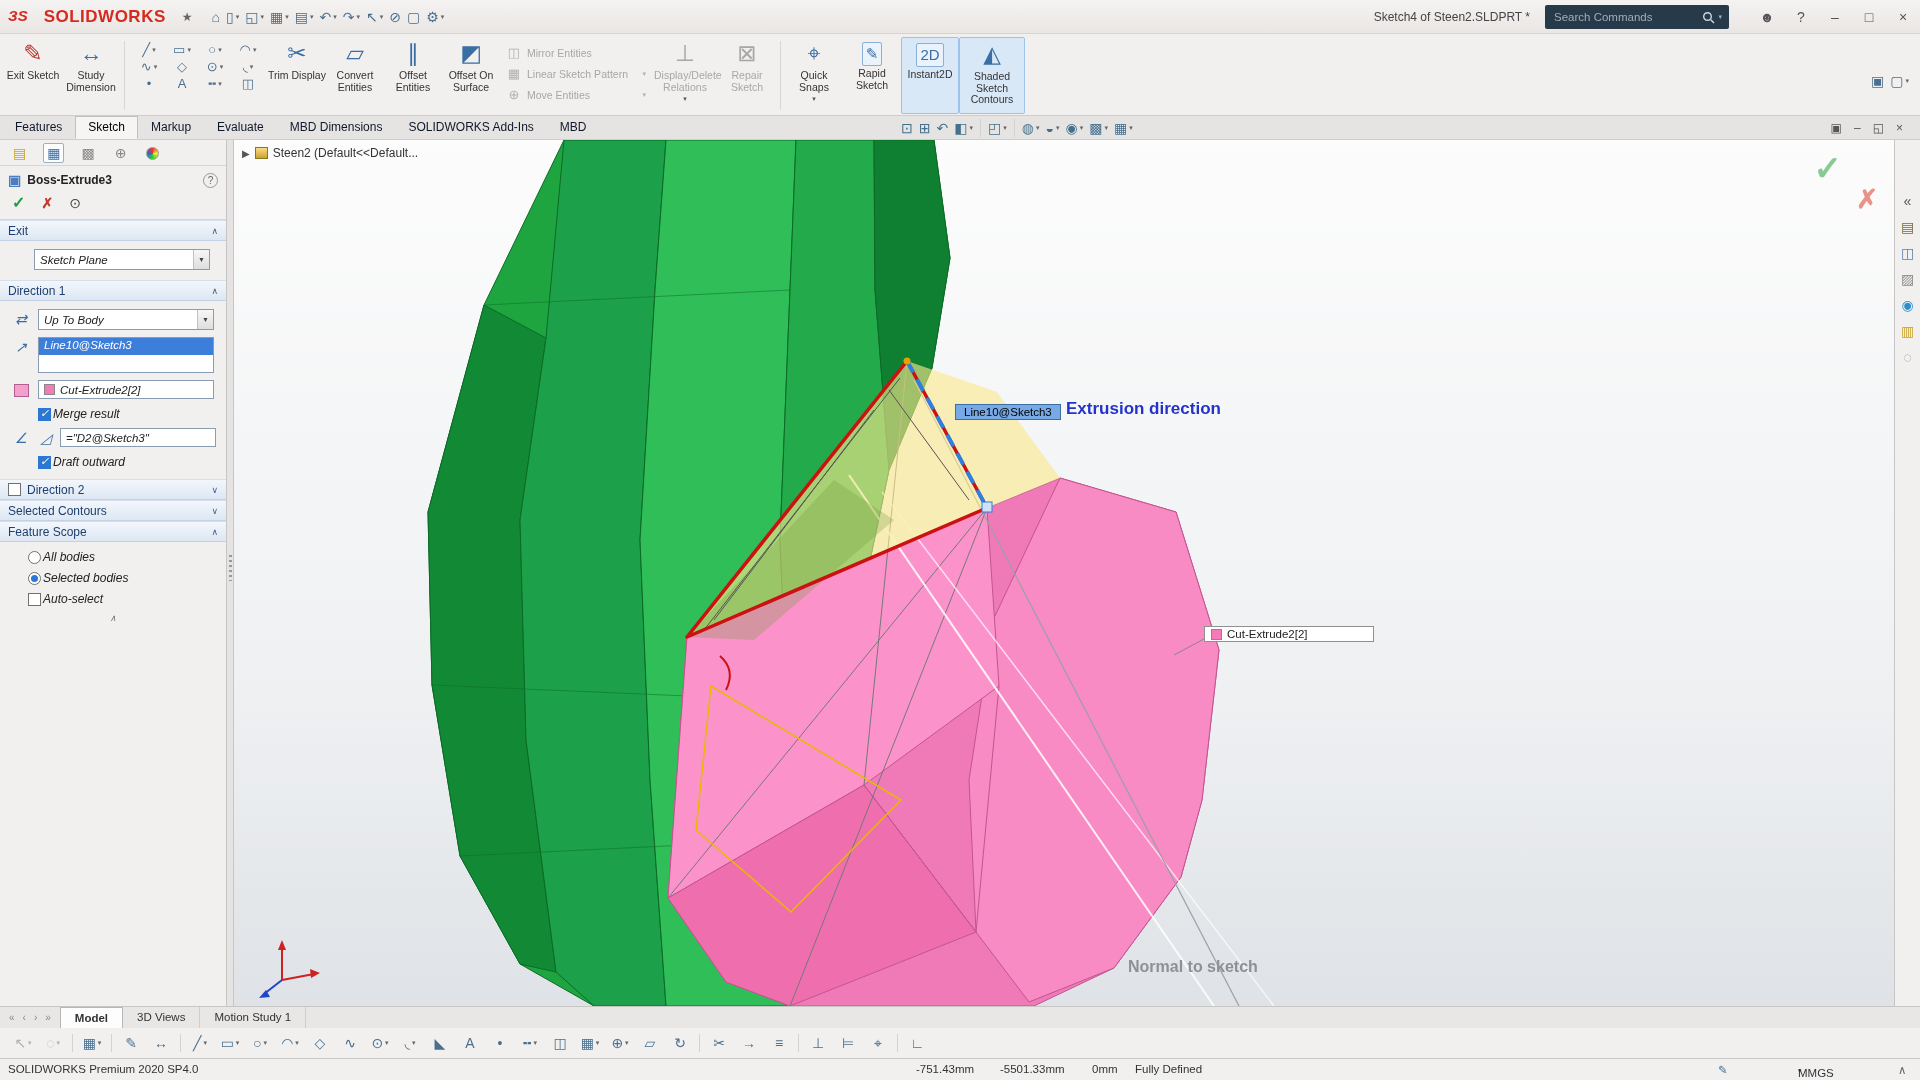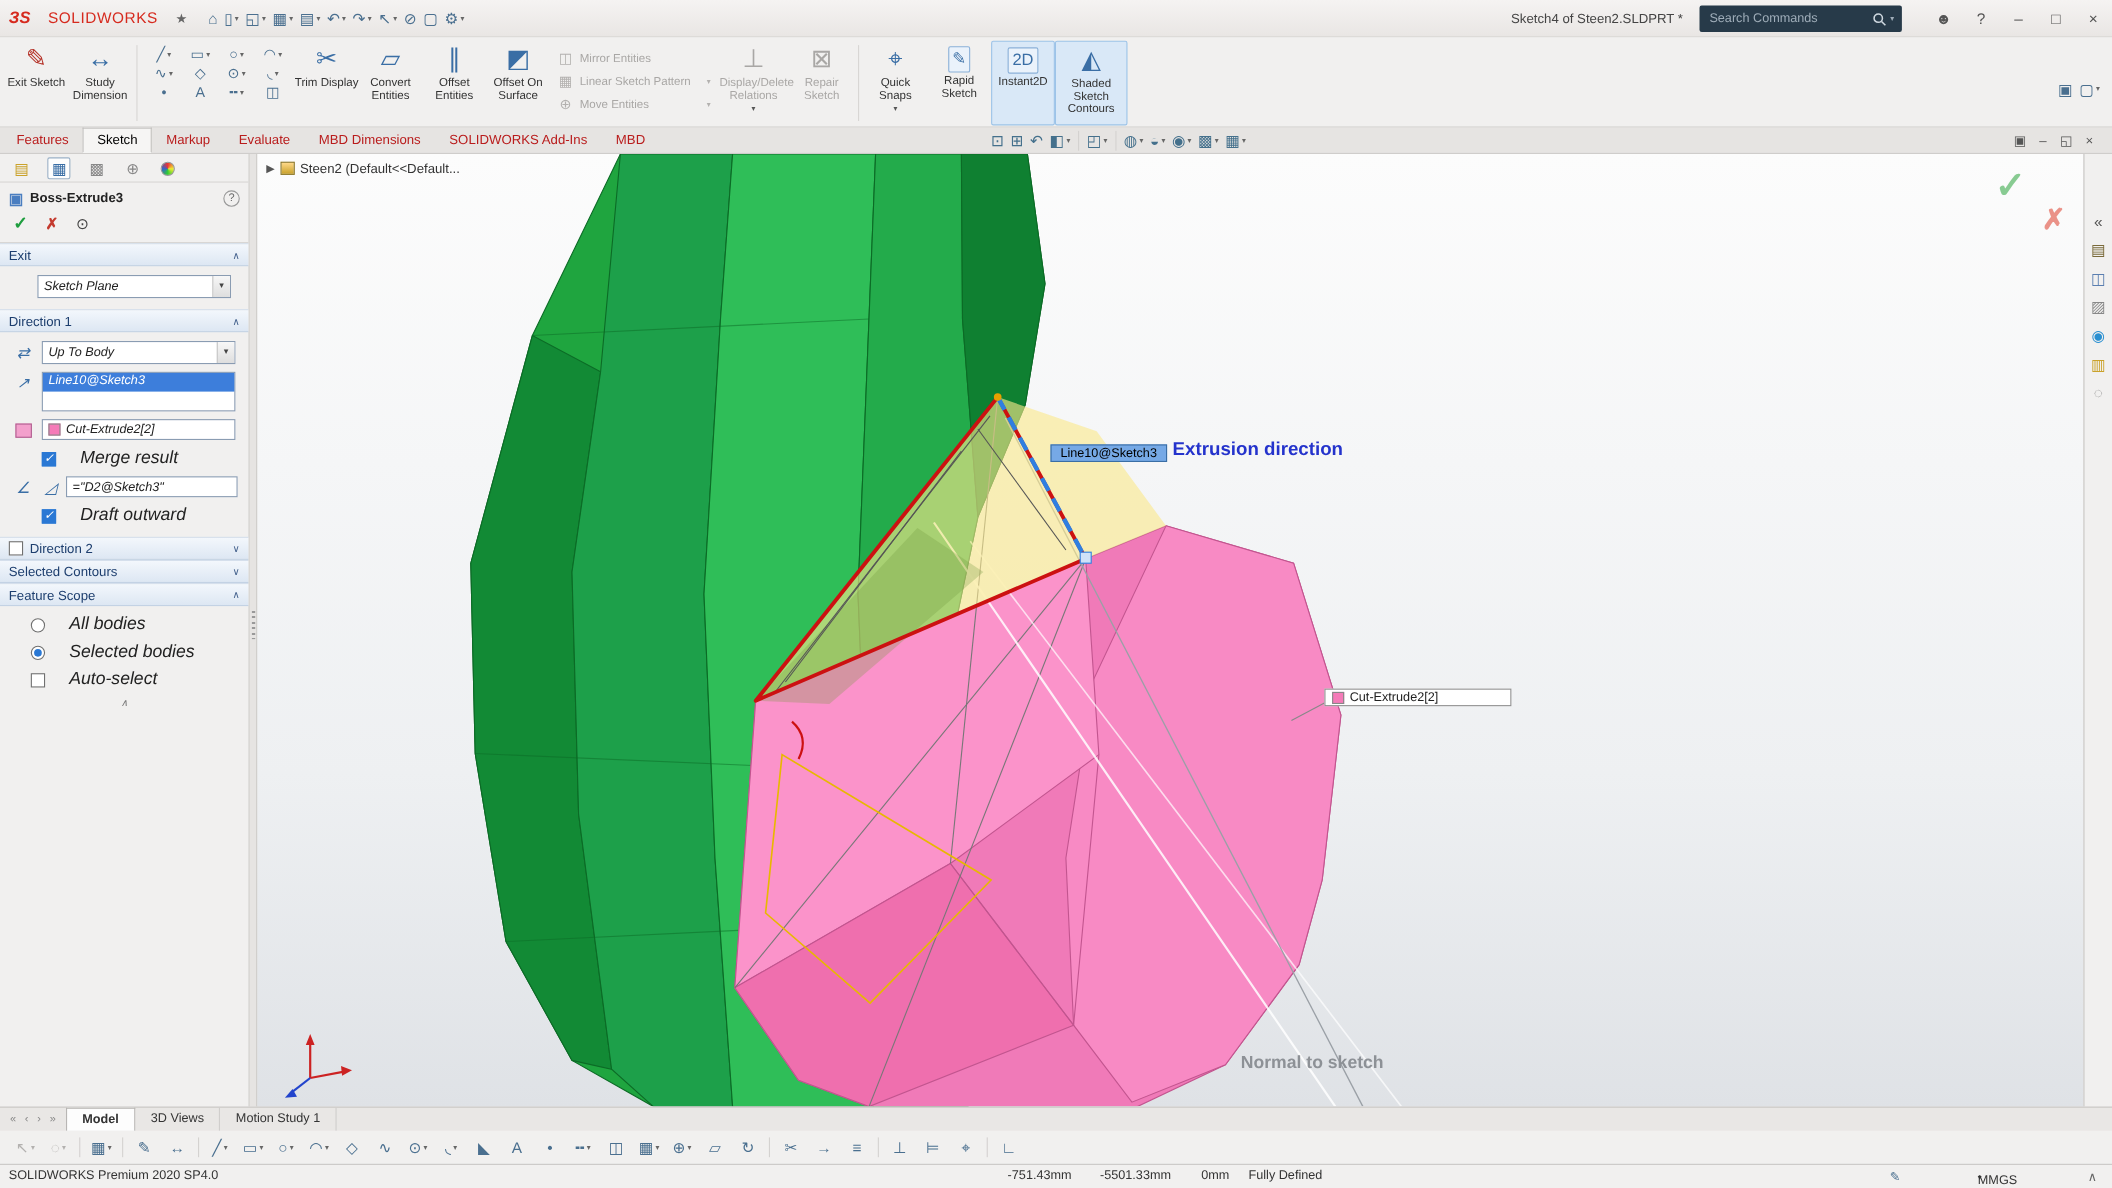--- a/index.html
+++ b/index.html
@@ -8,21 +8,21 @@
     width:1920px; height:1080px; overflow:hidden; position:relative;
     font-family:"Liberation Sans", sans-serif; font-size:12px; color:#222;
     background:#f1f0ef;
   }
   
   .titlebar { position:absolute; left:0; top:0; right:0; height:34px;
     background:linear-gradient(#f5f3f2,#e9e6e4); border-bottom:1px solid #d6d3d1;
     display:flex; align-items:center; padding-left:8px; }
   .brand { display:flex; align-items:flex-start; gap:16px; margin-right:10px; }
   .logo-mark { color:#d62a1e; font-weight:bold; font-style:italic; font-size:15px; }
-  .logo-text { color:#d62a1e; font-weight:normal; font-size:14px; letter-spacing:0.5px; }
+  .logo-text { color:#d62a1e; font-weight:bold; font-size:17px; letter-spacing:0.5px; }
   .menus { display:flex; }
   .menus .menu { padding:0 9px; line-height:34px; color:#333; cursor:default; }
   .pin { color:#666; font-size:12px; margin:0 6px; }
   .quickbar { display:flex; align-items:center; margin-left:10px; }
   .tico { display:inline-flex; align-items:center; justify-content:center; margin:0 3px; cursor:default; }
   .tico .g { font-size:14px; color:#4a6f8f; line-height:1; }
   .tico .cr { font-size:7px; color:#666; margin-left:2px; }
   .tico.dis .g, .tico.dis .cr { color:#b3b1af; }
   .vsep { width:1px; height:18px; background:#d4d2d0; margin:0 4px; display:inline-block; }
   .doc-title { position:absolute; left:1270px; top:0; width:260px; height:34px; line-height:34px;
@@ -56,21 +56,21 @@
   .sgrid .tico { width:26px; }
   .sgrid .g { font-size:13px; }
   .stack3 { display:flex; flex-direction:column; gap:6px; padding:8px 6px 0; width:152px; }
   .stack3 .r3 { display:flex; align-items:center; gap:5px; font-size:10.5px; color:#a9a7a5; }
   .stack3 .r3 .g3 { font-size:13px; color:#b3b1af; width:16px; text-align:center; }
   .stack3 .r3 .cr { font-size:7px; color:#b3b1af; margin-left:auto; }
   .ribbon-right { position:absolute; right:8px; top:40px; display:flex; align-items:center; }
   
   .cmdtabs { position:absolute; top:116px; left:0; right:0; height:24px; background:#e6e4e2;
     border-bottom:1px solid #cfcdcb; display:flex; align-items:flex-end; padding-left:2px; }
-  .cmdtabs .tab { padding:3px 12px 4px; font-size:12px; color:#b91c1c; border:1px solid transparent; cursor:default; }
+  .cmdtabs .tab { padding:3px 12px 4px; font-size:12px; color:#0f172a; border:1px solid transparent; cursor:default; }
   .cmdtabs .tab.active { background:#f6f5f4; border-color:#c2c0be; border-bottom-color:#f6f5f4; color:#000; }
   .headsup { position:absolute; left:898px; top:116px; height:24px; display:flex; align-items:center; }
   .headsup .g { font-size:14px; color:#44708c; }
   .docwin { position:absolute; right:14px; top:116px; height:24px; display:flex; align-items:center; gap:6px; }
   .docwin .g { font-size:12px; color:#555; }
   
   .pm-panel { position:absolute; left:0; top:140px; width:227px; bottom:74px; background:#f1f0ef;
     border-right:1px solid #c8c6c4; overflow:hidden; }
   .pm-tabs { height:26px; display:flex; align-items:center; gap:14px; padding:0 10px;
     border-bottom:1px solid #d8d6d4; }
@@ -100,21 +100,21 @@
     font-size:14px; color:#3a6ea5; flex:none; }
   .cube { width:15px; height:13px; border:1px solid #b06090; background:#f3a0cc; display:inline-block; }
   .cube.blue { border-color:#5a7eb0; background:#9cc0e8; }
   .selbox { width:176px; height:36px; background:#fff; border:1px solid #8a9cb2; }
   .selrow { height:17px; background:#3d7edb; color:#fff; font-size:11.5px; padding:1px 5px; white-space:nowrap; }
   .sw-field { width:176px; height:19px; background:#fff; border:1px solid #8a9cb2; display:flex;
     align-items:center; padding:0 5px; font-size:11.5px; gap:5px; }
   .sw-field.short { width:160px; }
   .swatch { width:11px; height:11px; border:1px solid #888; flex:none; }
   .swatch.pink { background:#f57ab8; }
-  .cb,.rad { display:flex; align-items:center; gap:22px; font-size:16px; margin-left:28px; }
+  .cb,.rad { display:flex; align-items:center; gap:2px; font-size:12px; margin-left:28px; }
   .rad { margin-left:18px; }
   .box { width:13px; height:13px; border:1px solid #707070; background:#fff; position:relative; flex:none; }
   .box.checked { background:#2a78d4; border-color:#2a78d4; }
   .box.checked::after { content:"✓"; color:#fff; position:absolute; left:1px; top:-2px; font-size:11px; }
   .dot { width:13px; height:13px; border:1px solid #707070; border-radius:50%; background:#fff; flex:none; }
   .dot.sel::after { content:""; width:7px; height:7px; background:#2a78d4; border-radius:50%; display:block; margin:2px; }
   .sec .box { margin-right:6px; }
   .scopebox { width:176px; height:58px; background:#fff; border:1px solid #8a9cb2; display:flex; }
   .scopebar { width:16px; background:#2db34a; border-right:1px solid #8a9cb2; }
   .scopetxt { padding:2px 5px; font-size:11.5px; }

